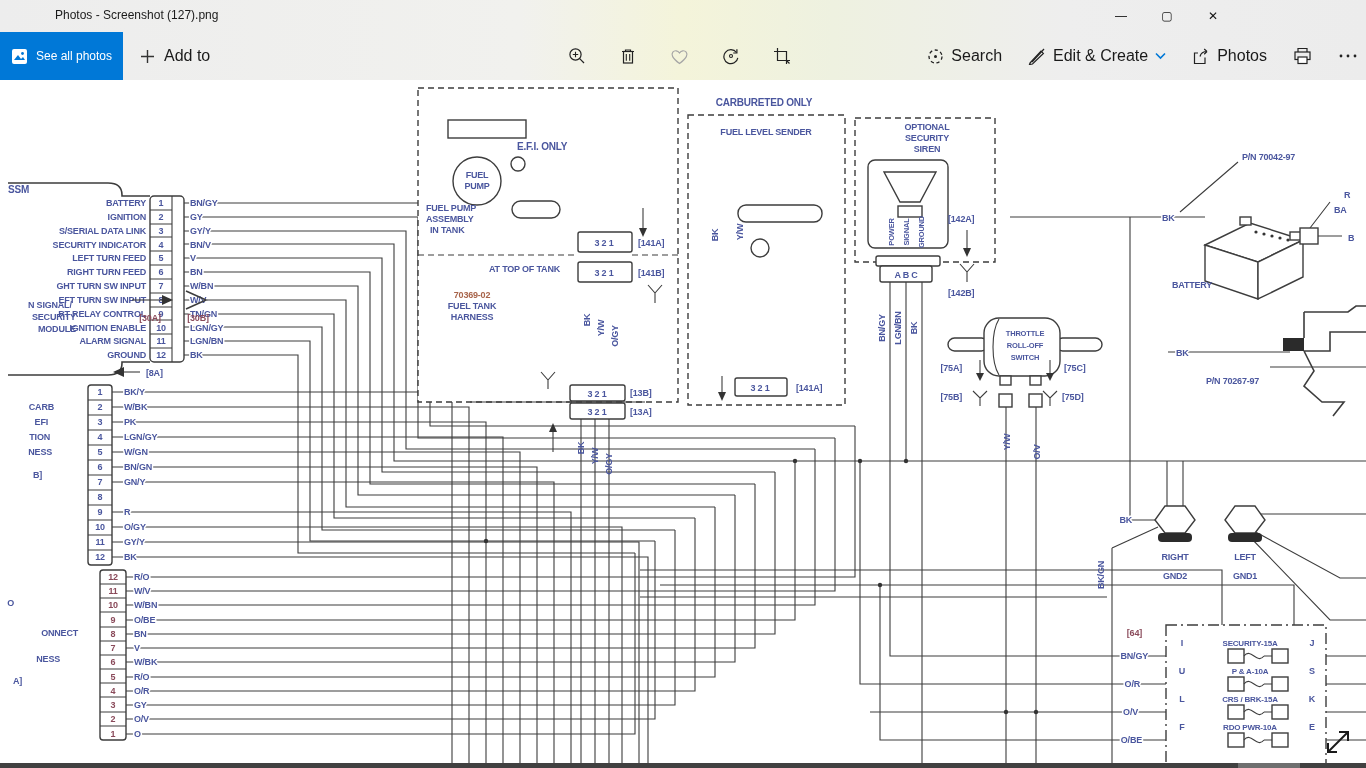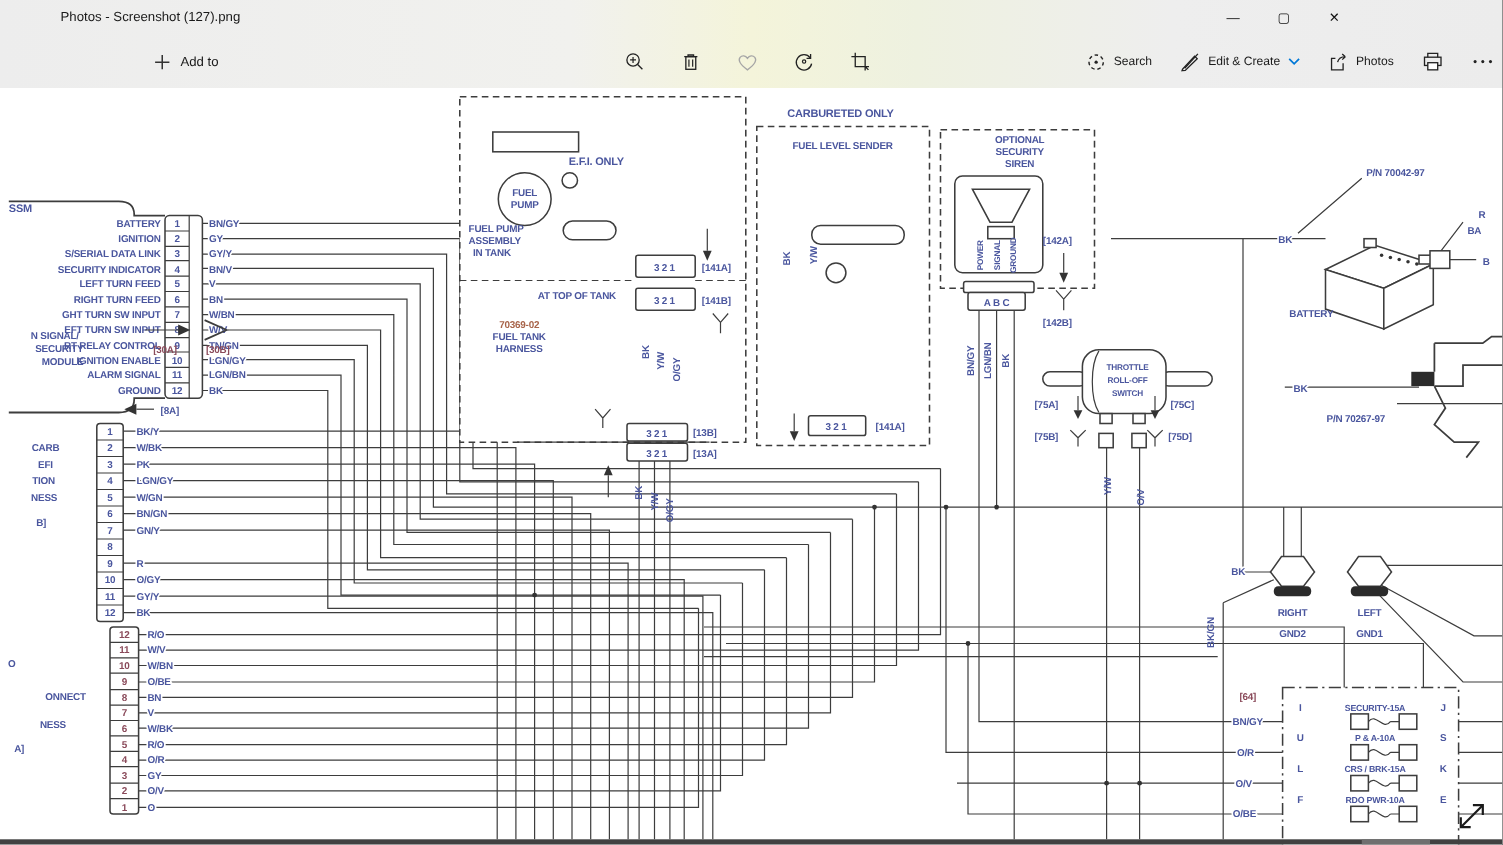--- a/index.html
+++ b/index.html
@@ -10,24 +10,24 @@
     background:linear-gradient(90deg,#ededed 0%,#f1f1ee 38%,#f4f4da 50%,#eef1e0 61%,#eeeeee 78%,#ececec 100%);}
   .titlebar{position:absolute;top:0;left:12px;width:1193px;height:32px;margin-left:31px;}
   .title{position:absolute;left:12px;top:8px;font-size:12px;color:#1a1a1a;}
   .wbtns{position:absolute;right:0;top:0;height:32px;display:flex;}
   .wbtn{width:46px;height:32px;display:flex;align-items:center;justify-content:center;
         font-size:12px;color:#111;cursor:default;}
   .toolbar{position:absolute;top:32px;left:0;width:1366px;height:48px;}
   .seeall{position:absolute;left:0;top:0;width:123px;height:48px;background:#0078d7;color:#fff;
           display:flex;align-items:center;justify-content:center;gap:8px;font-size:12px;}
   .addto{position:absolute;left:140px;top:0;height:48px;display:flex;align-items:center;gap:9px;
-         font-size:12px;color:#1a1a1a;}
+         font-size:16px;color:#1a1a1a;}
   .ticons{position:absolute;left:568px;top:0;height:48px;display:flex;align-items:center;gap:33px;}
   .tright{position:absolute;right:8px;top:0;height:48px;display:flex;align-items:center;gap:26px;
-          font-size:11px;color:#1a1a1a;}
+          font-size:16px;color:#1a1a1a;}
   .titem{display:flex;align-items:center;gap:7px;}
   .ic{display:block;}
   
   .canvas{position:absolute;top:80px;left:0;width:1366px;height:688px;background:#fff;}
   svg text{font-family:"Liberation Sans",sans-serif;font-weight:bold;}
   .d{fill:#4a569e;font-size:9px;letter-spacing:-0.2px;}
   .d10{font-size:10px;}
   .d8{font-size:8px;}
   .d7{font-size:7.5px;}
   .dm{fill:#8a4a5a;}
@@ -50,20 +50,28 @@
   <div class="chrome">
     <div class="titlebar">
       <div class="title">Photos - Screenshot (127).png</div>
       <div class="wbtns">
         <div class="wbtn">—</div>
         <div class="wbtn">▢</div>
         <div class="wbtn">✕</div>
       </div>
     </div>
     <div class="toolbar">
+      <div class="seeall">
+        <svg class="ic" width="17" height="17" viewBox="0 0 17 17">
+            <rect x="1" y="1" width="15" height="15" rx="2" fill="#fff"></rect>
+            <path d="M3 12 L7 7 L10 11 L12 9 L14 12 Z" fill="#0078d7"></path>
+            <circle cx="11.5" cy="5.5" r="1.4" fill="#0078d7"></circle>
+          </svg>
+        <span>See all photos</span>
+      </div>
       <div class="addto">
         <svg class="ic" width="15" height="15" viewBox="0 0 15 15">
             <path d="M7.5 1 V14 M1 7.5 H14" stroke="#333" stroke-width="1.4"></path>
           </svg>
         <span>Add to</span>
       </div>
       <div class="ticons">
         <svg class="ic" width="18" height="18" viewBox="0 0 18 18">
             <circle cx="7.5" cy="7.5" r="5.6" stroke="#222" stroke-width="1.2" fill="none"></circle>
             <path d="M11.7 11.7 L16 16" stroke="#222" stroke-width="1.2"></path>

